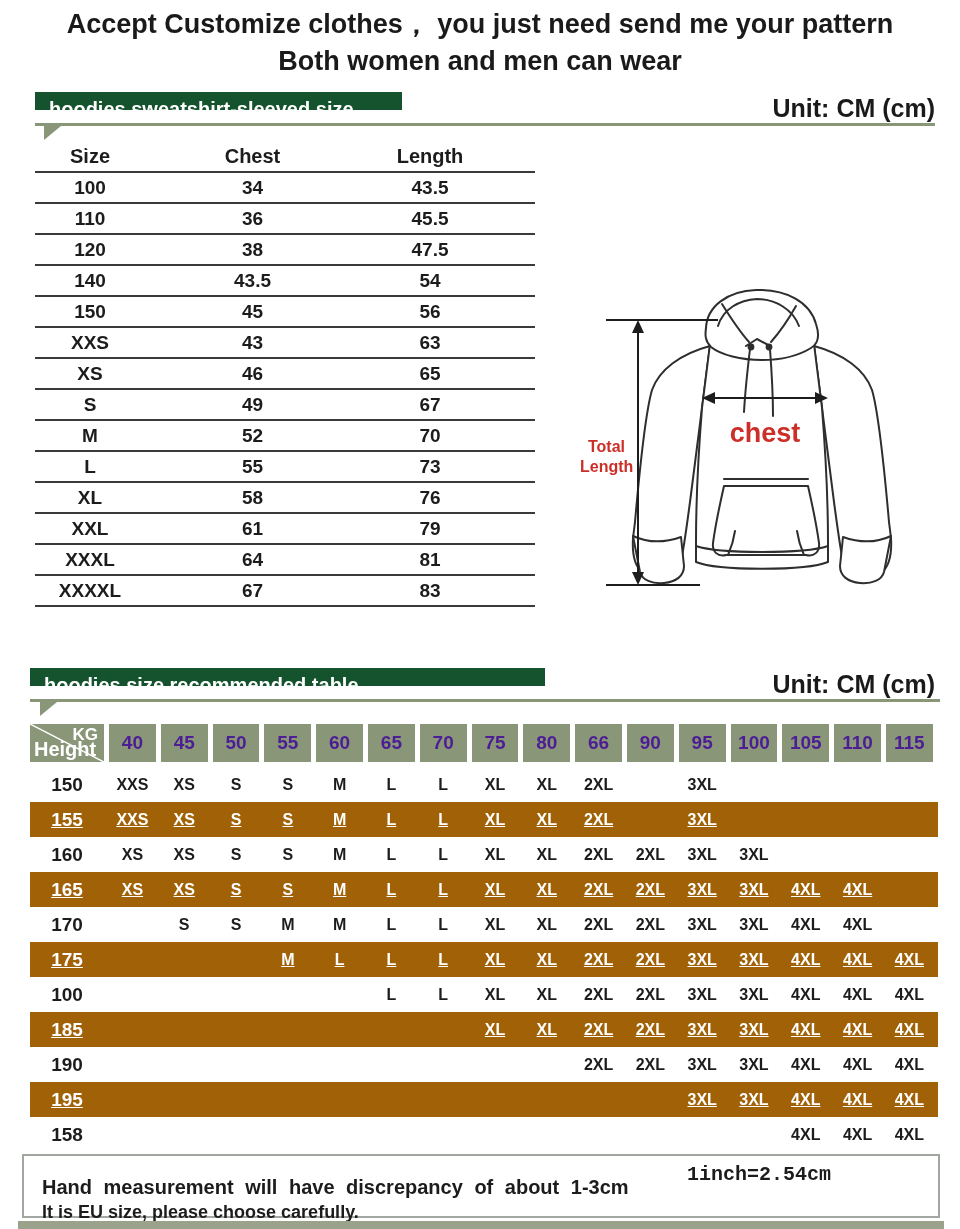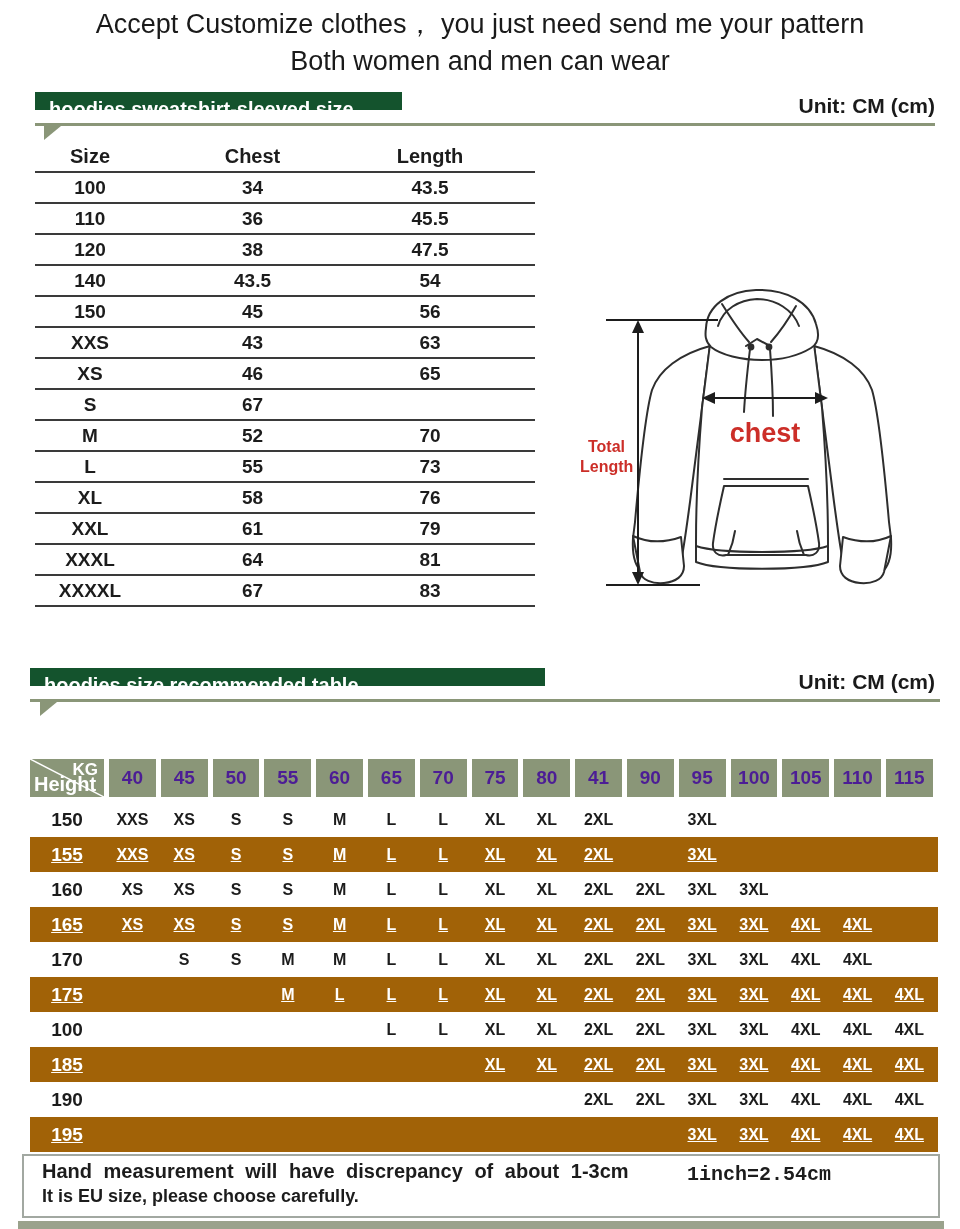--- a/index.html
+++ b/index.html
@@ -1,65 +1,65 @@
 <!DOCTYPE html>
 <html><head>
 <meta charset="utf-8">
 <style>
   html,body{margin:0;padding:0;background:#ffffff;}
   .page{position:relative;width:960px;height:1229px;background:#ffffff;overflow:hidden;
         font-family:"Liberation Sans",sans-serif;color:#1c1c1c;}
   
   .main-title{position:absolute;top:6px;left:0;width:960px;text-align:center;
-              font-size:27px;font-weight:normal;line-height:37px;color:#1a1a1a;}
+              font-size:27px;font-weight:bold;line-height:37px;color:#1a1a1a;}
   
   .banner{position:absolute;height:18px;background:#14532d;color:#ffffff;
           font-size:20px;font-weight:bold;line-height:34px;padding-left:14px;box-sizing:border-box;z-index:2;}
   .banner1{left:35px;top:92px;width:367px;}
   .banner2{left:30px;top:668px;width:515px;}
   .banner-line{position:absolute;height:3px;background:#8a9678;z-index:1;}
   .line1{left:35px;top:123px;width:900px;}
   .line2{left:30px;top:699px;width:910px;}
   .tail{position:absolute;width:0;height:0;border-left:17px solid #8a9678;border-bottom:14px solid transparent;z-index:2;}
   .tail1{left:44px;top:126px;}
   .tail2{left:40px;top:702px;}
-  .unit{position:absolute;width:300px;text-align:right;font-size:21px;font-weight:bold;color:#1a1a1a;}
+  .unit{position:absolute;width:300px;text-align:right;font-size:25px;font-weight:bold;color:#1a1a1a;}
   .unit1{left:635px;top:94px;}
   .unit2{left:635px;top:670px;}
   
   .size-table{position:absolute;left:35px;top:142px;width:500px;}
   .st-row{display:flex;width:500px;height:31px;border-bottom:2px solid #3a3a3a;box-sizing:border-box;}
   .st-head-row{font-size:20px;}
   .st-cell{text-align:center;line-height:29px;font-weight:bold;font-size:19px;}
   .st-cell:nth-child(1){width:110px;}
   .st-cell:nth-child(2){width:215px;}
   .st-cell:nth-child(3){width:140px;}
   .st-head-row .st-cell{font-size:20px;}
   
   .hoodie{position:absolute;left:560px;top:280px;width:400px;height:330px;}
   .red-label{fill:#cc2e28;font-family:"Liberation Sans",sans-serif;font-size:16px;font-weight:bold;}
   .chest-label{fill:#cc2e28;font-family:"Liberation Sans",sans-serif;font-size:27px;font-weight:bold;}
   
   .matrix{position:absolute;left:30px;top:724px;width:908px;}
   .m-grid{display:grid;grid-template-columns:79px repeat(16,51.8px);}
-  .m-head{margin-bottom:5px;margin-top:35px;}
+  .m-head{margin-bottom:5px;}
   .m-col{margin-right:5px;text-align:center;font-weight:bold;}
   .m-h{background:#8a9678;color:#4c1d95;height:38px;line-height:38px;font-size:19px;}
   .m-corner{background:#8a9678;color:#ffffff;height:38px;position:relative;}
   .m-corner .kg{position:absolute;right:6px;top:1px;font-size:17px;font-weight:bold;}
   .m-corner .hgt{position:absolute;left:4px;bottom:1px;font-size:20px;font-weight:bold;}
   .m-corner svg{position:absolute;left:0;top:0;}
   .m-row{height:35px;}
   .m-row.green{background:#a16207;color:#ffffff;text-decoration:underline;}
   .m-row.white{background:#ffffff;color:#1c1c1c;}
   .m-label{font-size:19px;line-height:35px;}
   .m-val{font-size:16px;line-height:35px;}
   
   .footer-box{position:absolute;left:22px;top:1154px;width:918px;height:64px;
-              border:2px solid #a2a8a1;box-sizing:border-box;padding:4px 0 0 18px;background:#ffffff;}
+              border:2px solid #a2a8a1;box-sizing:border-box;padding:20px 0 0 18px;background:#ffffff;}
   .f-line1{font-size:20px;font-weight:bold;word-spacing:6px;}
   .f-inch{position:absolute;left:663px;top:7px;word-spacing:0;font-family:Liberation Mono, monospace;}
   .f-line2{font-size:18px;font-weight:bold;margin-top:3px;}
   .bottom-bar{position:absolute;left:18px;top:1221px;width:926px;height:8px;background:#9aa28c;}
 </style>
 </head>
 <body>
 
 <div class="page">
 
@@ -112,20 +112,21 @@
           <div class="st-cell">43</div>
           <div class="st-cell">63</div>
         </div>
         <div class="st-row">
           <div class="st-cell">XS</div>
           <div class="st-cell">46</div>
           <div class="st-cell">65</div>
         </div>
         <div class="st-row">
           <div class="st-cell">S</div>
+          <div class="st-cell">49</div>
           <div class="st-cell">67</div>
         </div>
         <div class="st-row">
           <div class="st-cell">M</div>
           <div class="st-cell">52</div>
           <div class="st-cell">70</div>
         </div>
         <div class="st-row">
           <div class="st-cell">L</div>
           <div class="st-cell">55</div>
@@ -207,21 +208,21 @@
       </div>
     <div class="m-col m-h">40</div>
         <div class="m-col m-h">45</div>
         <div class="m-col m-h">50</div>
         <div class="m-col m-h">55</div>
         <div class="m-col m-h">60</div>
         <div class="m-col m-h">65</div>
         <div class="m-col m-h">70</div>
         <div class="m-col m-h">75</div>
         <div class="m-col m-h">80</div>
-        <div class="m-col m-h">41</div>
+        <div class="m-col m-h">66</div>
         <div class="m-col m-h">90</div>
         <div class="m-col m-h">95</div>
         <div class="m-col m-h">100</div>
         <div class="m-col m-h">105</div>
         <div class="m-col m-h">110</div>
         <div class="m-col m-h">115</div>
       </div>
     <div>
         <div class="m-grid m-row white">
           <div class="m-col m-label">150</div>

